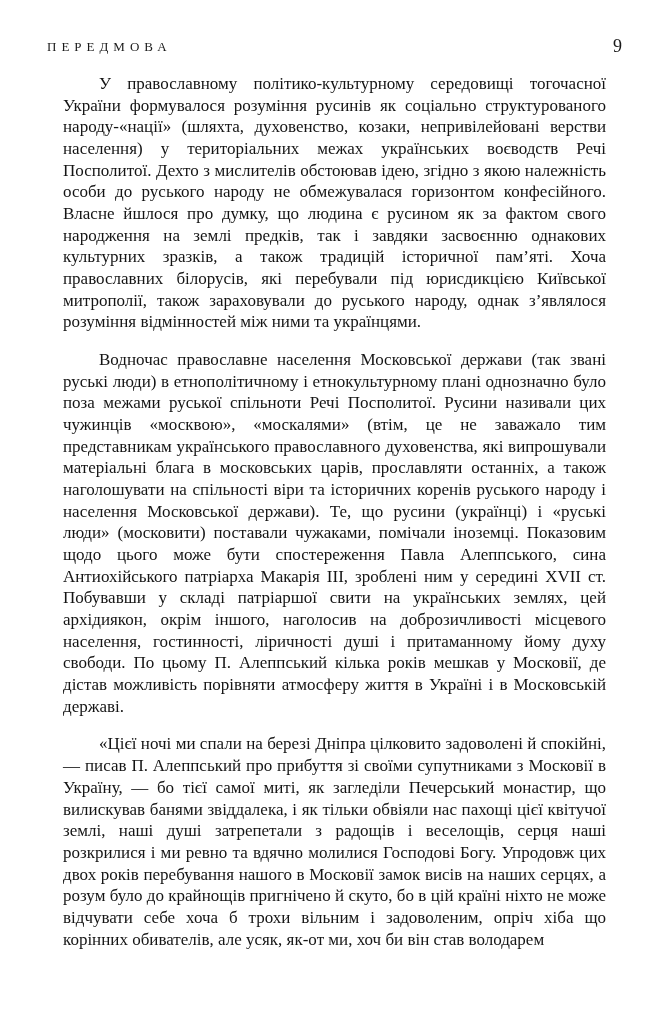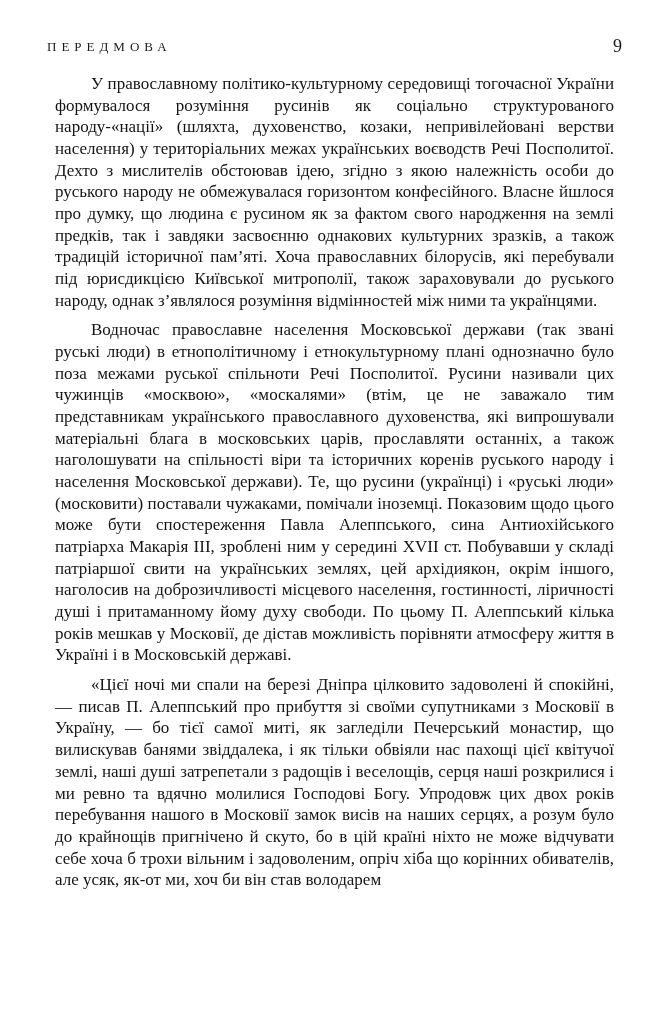--- a/index.html
+++ b/index.html
@@ -34,21 +34,21 @@
       font-size: 18px;
       color: #1a1a1a;
     }
     .body-text {
       font-size: 17px;
       line-height: 1.275;
       text-align: justify;
       color: #141414;
     }
     .body-text p {
-      margin: 8px;
+      margin: 16px;
       text-indent: 36px;
     }
   </style>
 </head>
 <body>
 
 <div class="page">
 
   <div class="running-head">
     <span class="head-label">ПЕРЕДМОВА</span>

